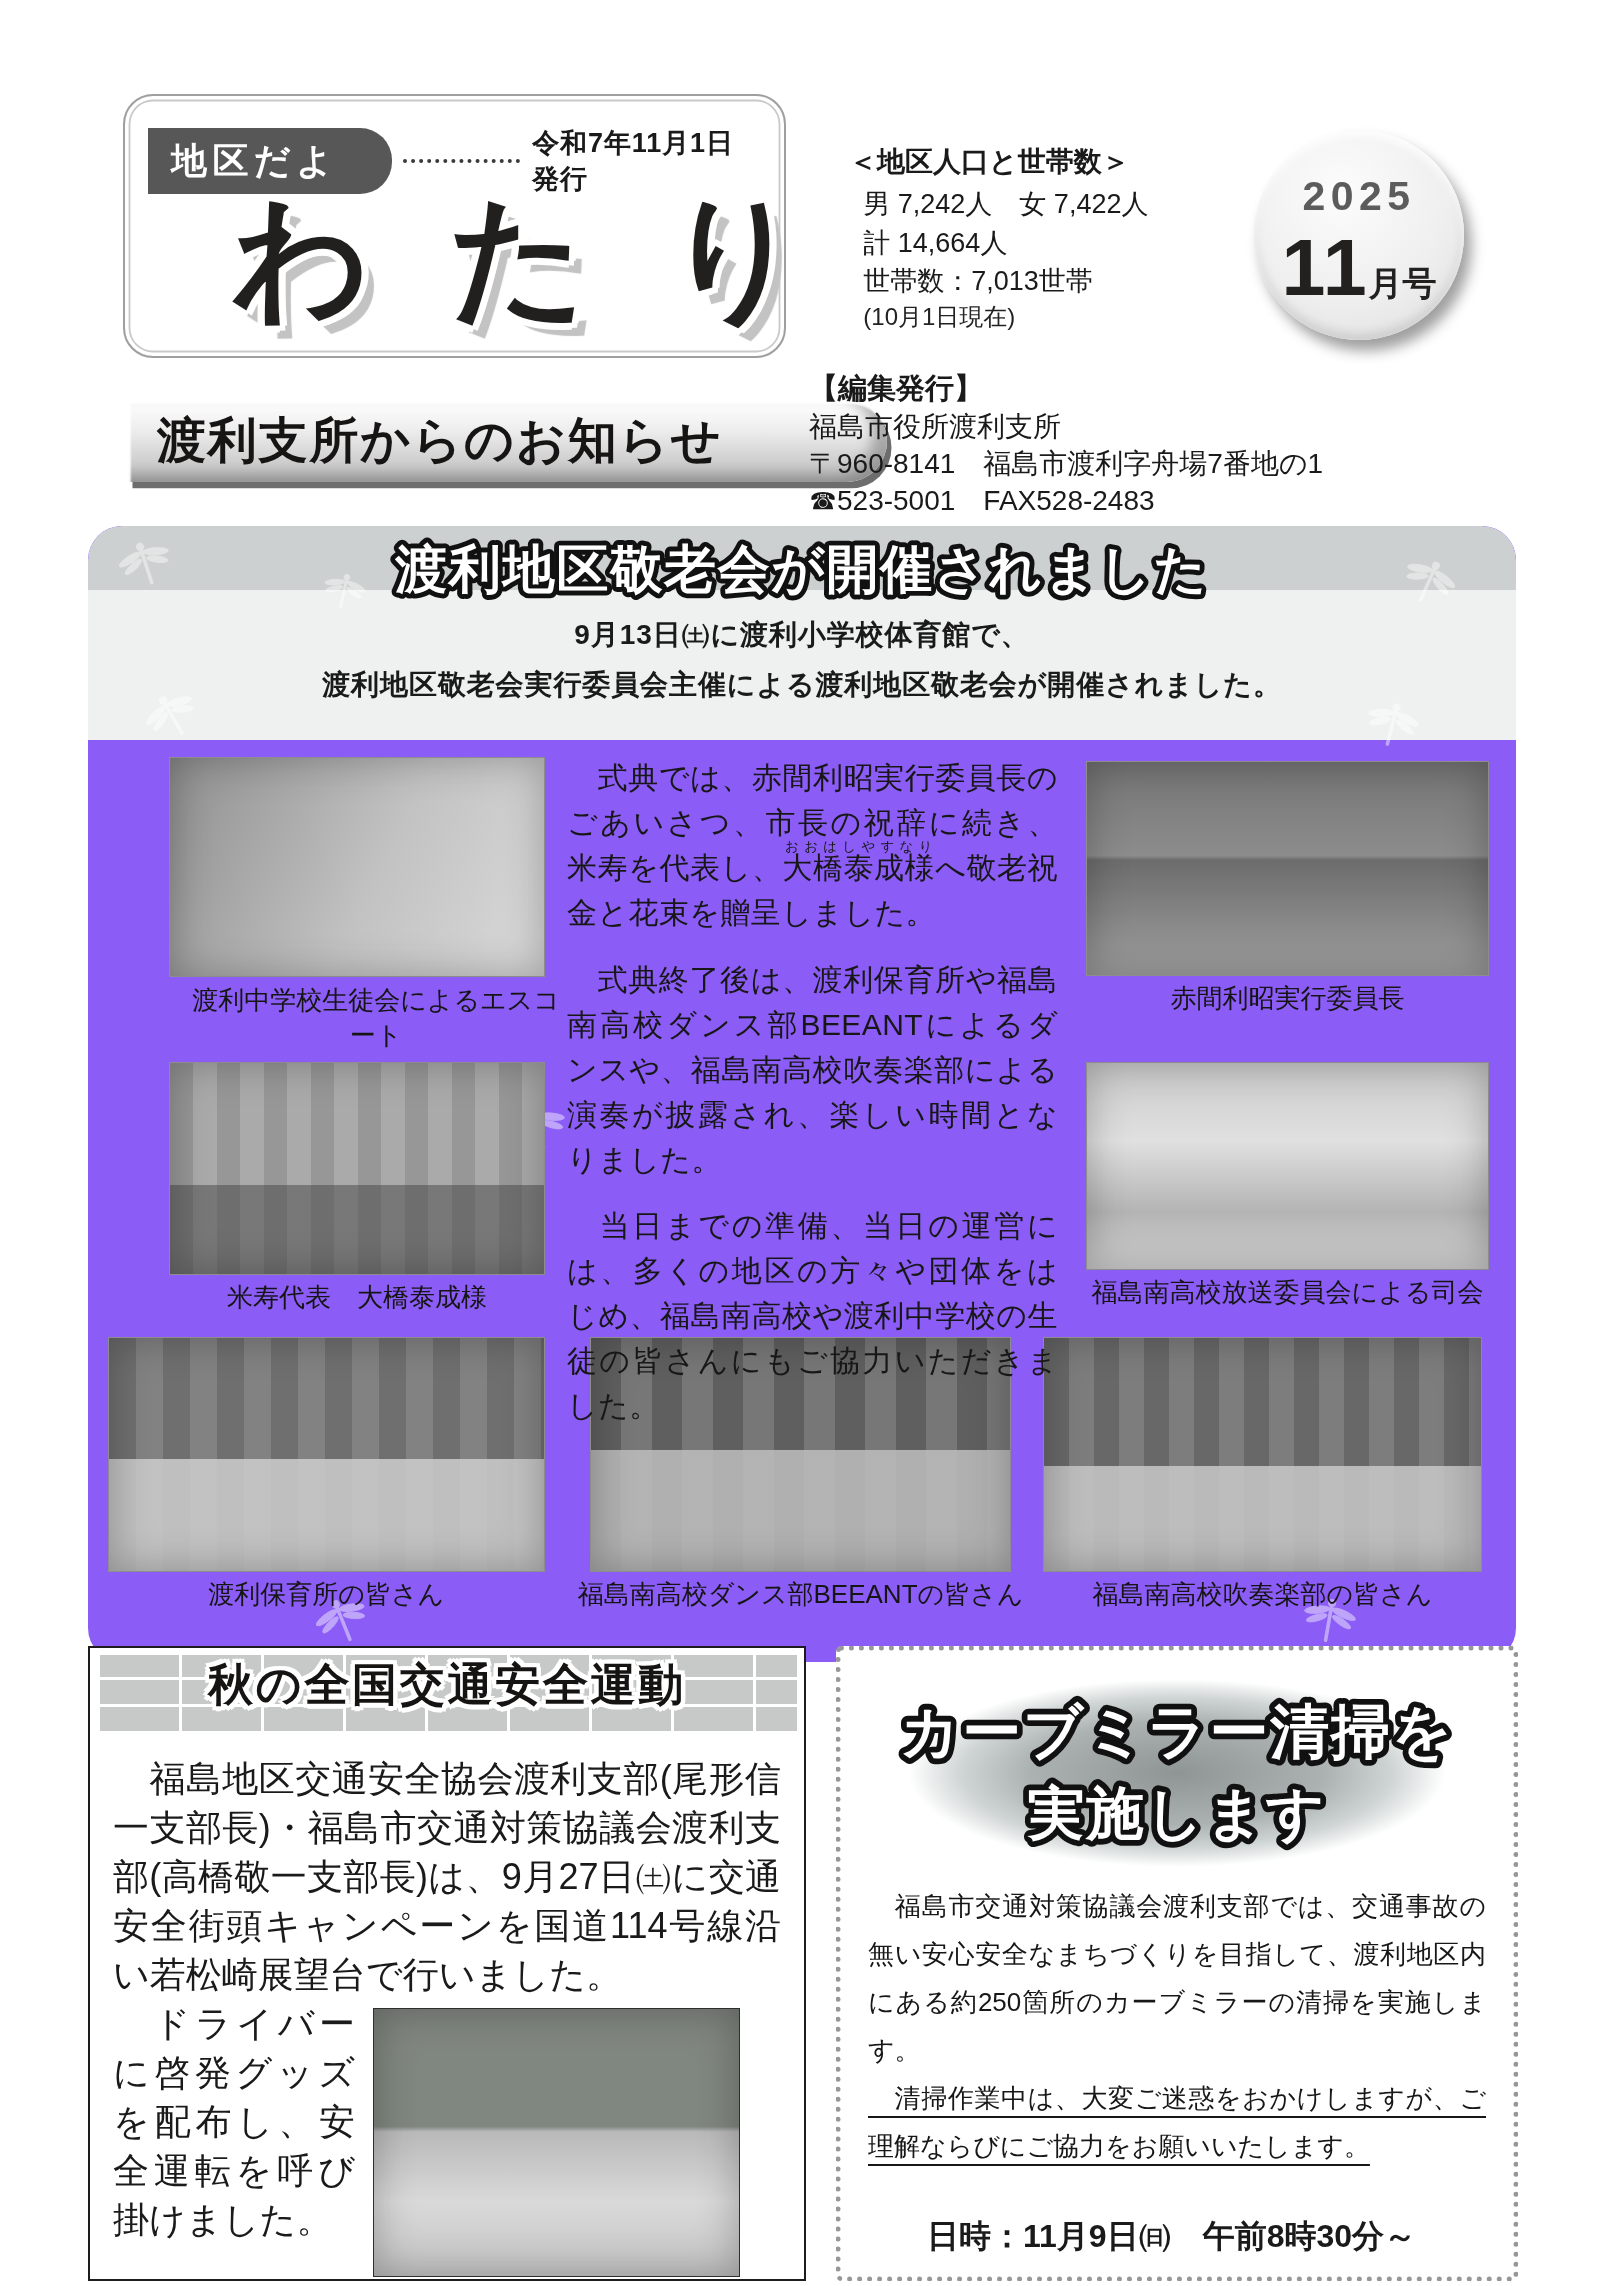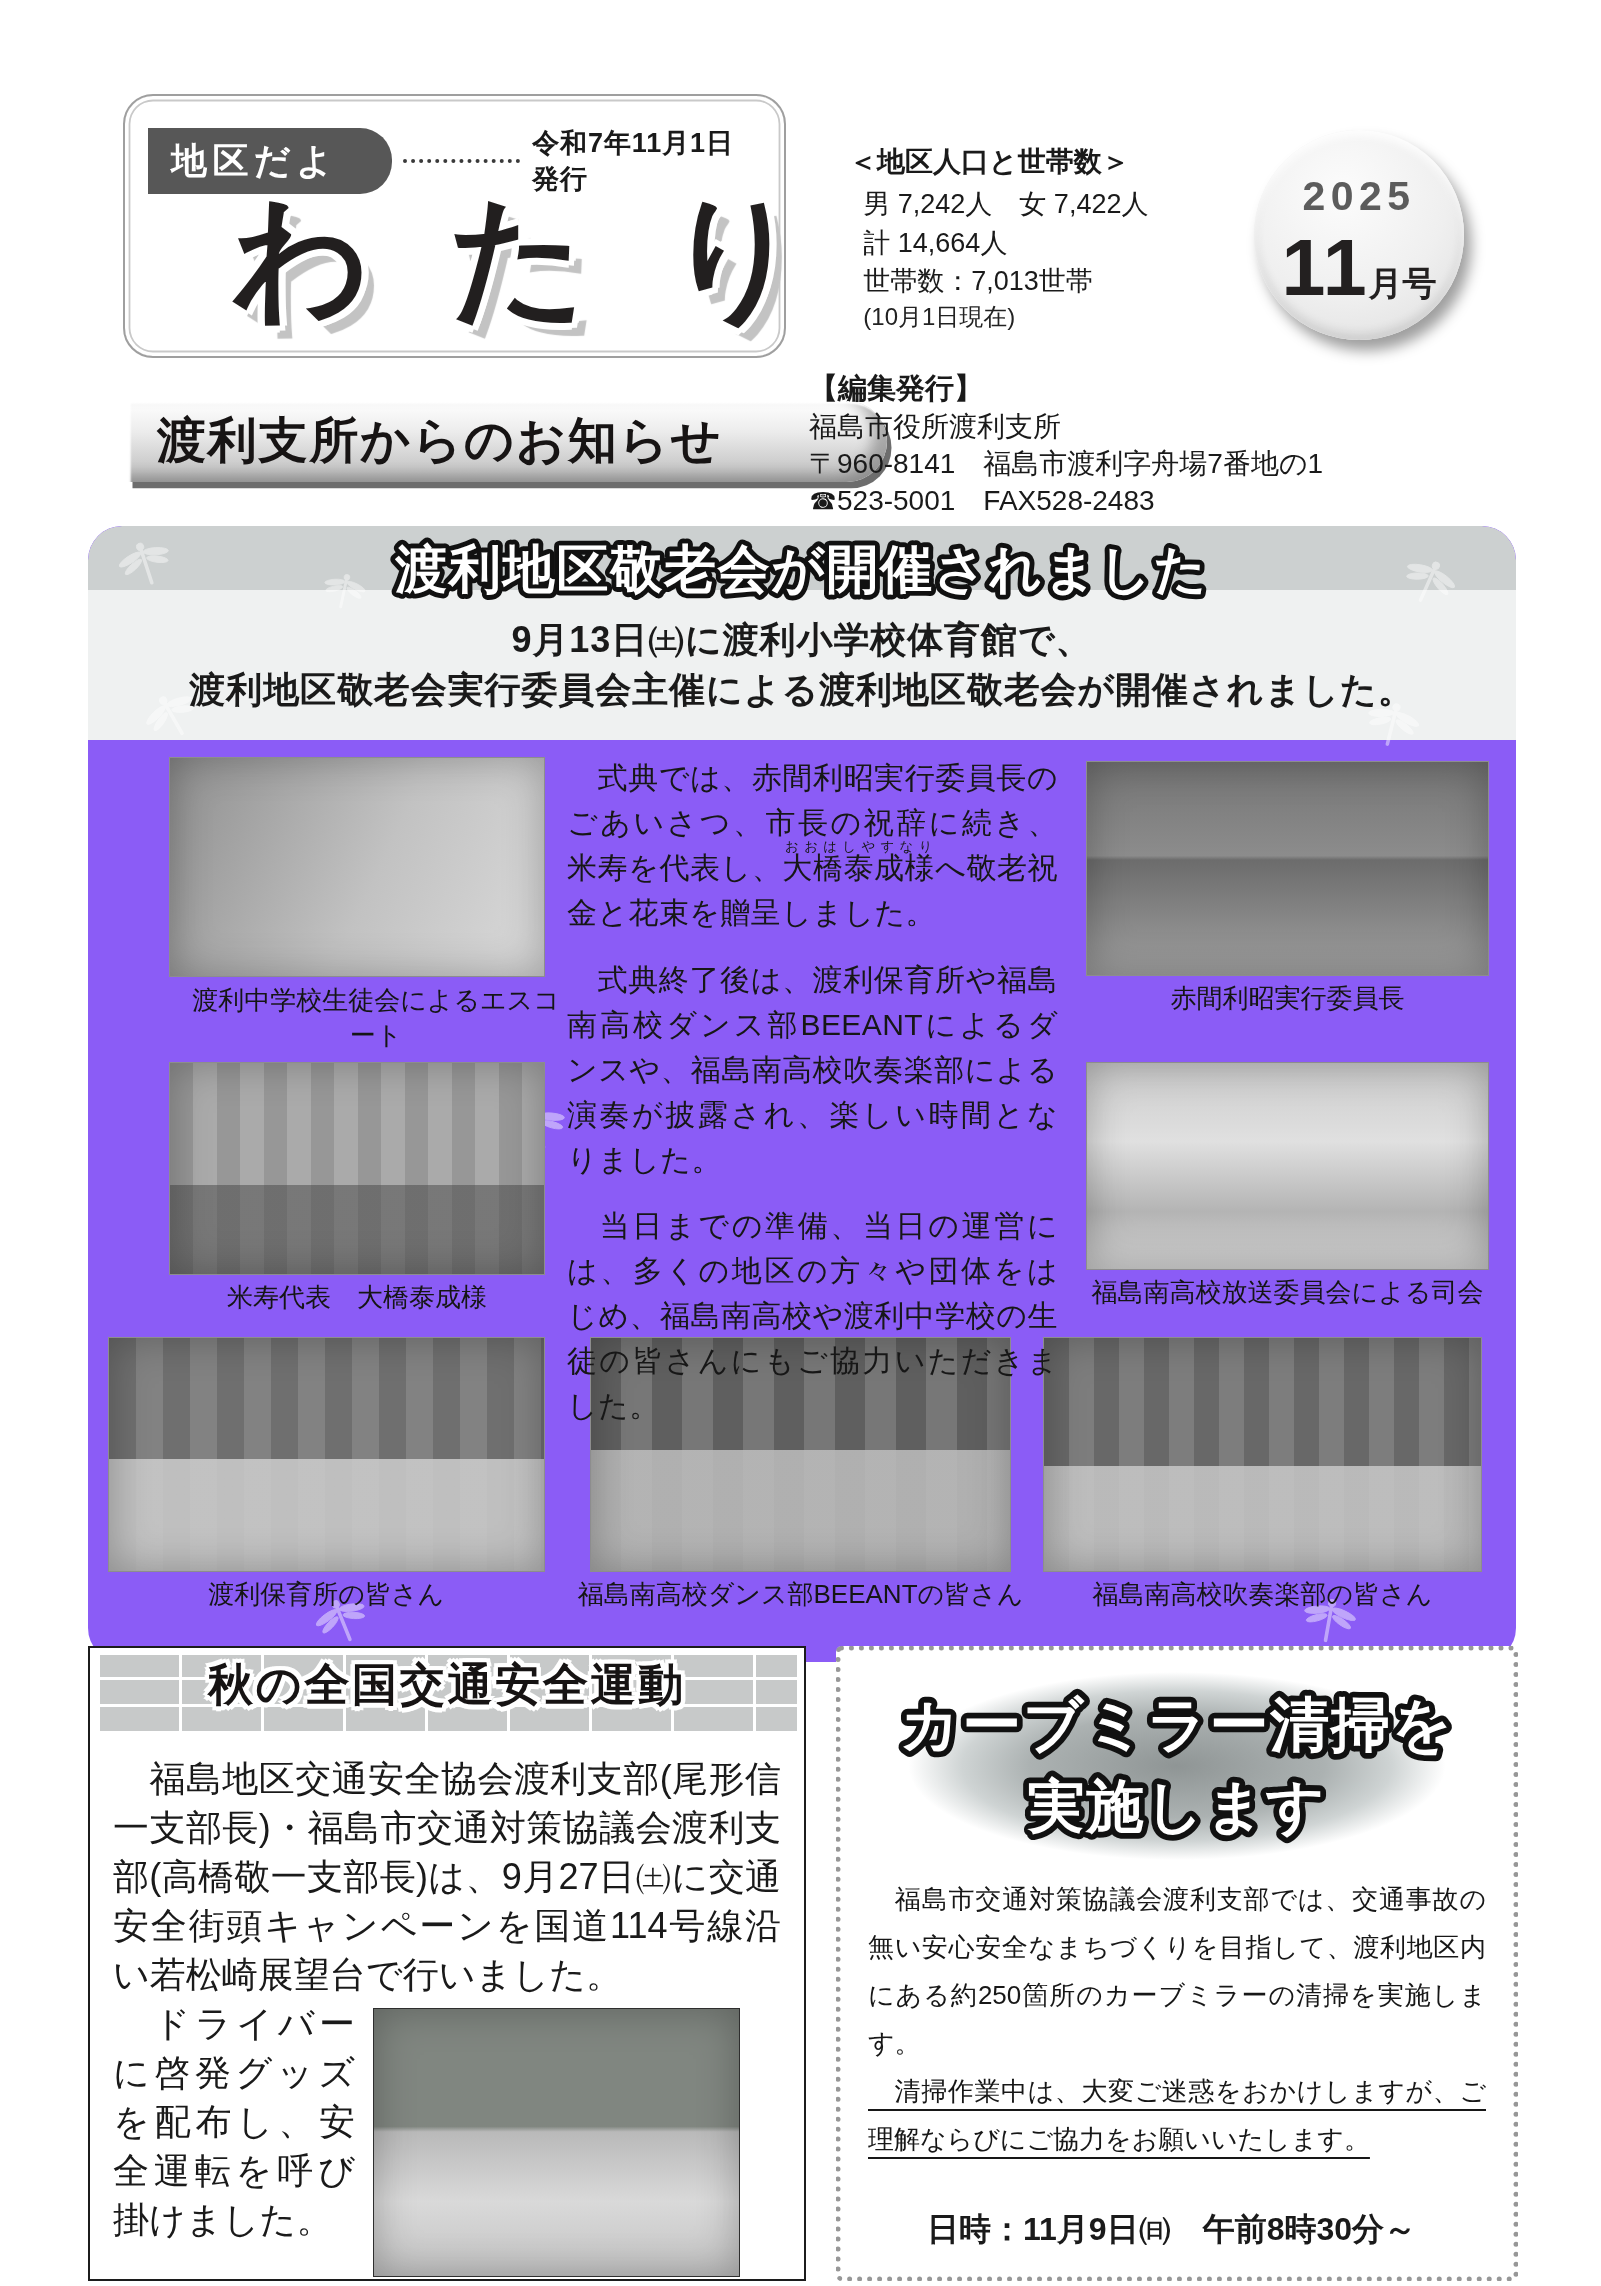--- a/index.html
+++ b/index.html
@@ -43,21 +43,21 @@
   .publisher { position:absolute; left:809px; top:369px; width:708px; line-height:1.33; }
   .pub-h { font-weight:bold; font-size:29px; }
   .pub-l { font-size:28px; }
 
   
   .kr-box { position:absolute; left:88px; top:526px; width:1428px; height:1136px;
     background:#8b5cf6; border-radius:34px; overflow:hidden; }
   .kr-band { position:absolute; left:0; top:0; width:100%; height:64px; background:#ccd0d0; border-radius:34px 34px 0 0; }
   .kr-leadstrip { position:absolute; left:0; top:64px; width:100%; height:150px; background:#eff1f1; }
   .kr-headline-svg { position:absolute; left:0; top:1.8px; }
-  .kr-lead { position:absolute; left:0; width:100%; text-align:center; font-size:36px; font-weight:bold; letter-spacing:0.9px; }
+  .kr-lead { position:absolute; left:0; width:100%; text-align:center; font-size:28px; font-weight:bold; letter-spacing:0.9px; }
   .kr-lead1 { top:90px; }
   .kr-lead2 { top:140px; }
 
   .photo { position:absolute; border:0.9px solid #8d8d8d; box-shadow:inset 0 0 41px rgba(0,0,0,.28); }
   .cap { position:absolute; font-size:26px; text-align:center; color:#151515; }
 
   .ph1 { left:81px; top:231px; width:376px; height:220px;
     background:linear-gradient(115deg,#8f8f8f 0%,#a9a9a9 28%,#c2c2c2 55%,#dadada 100%); }
   .cap1 { left:81px; top:457px; width:376px;margin-left:19px; }
   .ph2 { left:998px; top:235px; width:403px; height:215px;
@@ -101,21 +101,21 @@
     text-shadow:-3.6px -3.6px 0 #fff,3.6px -3.6px 0 #fff,-3.6px 3.6px 0 #fff,3.6px 3.6px 0 #fff,
       -4.5px 0 0 #fff,4.5px 0 0 #fff,0 -4.5px 0 #fff,0 4.5px 0 #fff; }
   .ts-body { padding:12.5px 23px 0 23px; font-size:36px; line-height:49px; text-align:justify; }
   .ts-photo { position:static; float:right; width:367px; height:269px; margin:9px 41px 0 18px;
     border:1.8px solid #2e2e2e;
     background:linear-gradient(180deg,#808680 0 44%,#b9b9b9 46%,#d9d9d9 72%,#c4c4c4 100%);
     box-shadow:inset 0 0 41px rgba(0,0,0,.28); }
 
   
   .mc-box { position:absolute; left:836px; top:1646px; width:682px; height:635px;
-    border:5.4px dotted #979797; border-radius:5.4px; background:#fff; padding:12px 27px 0 27px; }
+    border:5.4px dotted #979797; border-radius:5.4px; background:#fff; padding:19px 27px 0 27px; }
   .mc-titlewrap { position:relative; height:208px; }
   .mc-ellipse { position:absolute; left:50%; top:9px; transform:translateX(-50%);
     width:537px; height:188px; border-radius:50%;
     background:radial-gradient(closest-side,#8f9595 0%,#acb2b2 55%,#cfd4d4 80%,rgba(255,255,255,0) 100%); }
   .mc-title-svg { position:absolute; left:50%; top:0; transform:translateX(-50%); }
   .mc-p { font-size:26px; line-height:48px; text-align:justify; color:#171717; }
   .mc-p.first { margin-top:3.6px; }
   .ul { text-decoration:underline; text-underline-offset:9px; text-decoration-thickness:1.8px; }
   .mc-dt { font-size:32px; font-weight:bold; line-height:1.58; margin-left:59px; }
   .mc-dt.first { margin-top:41px; }

